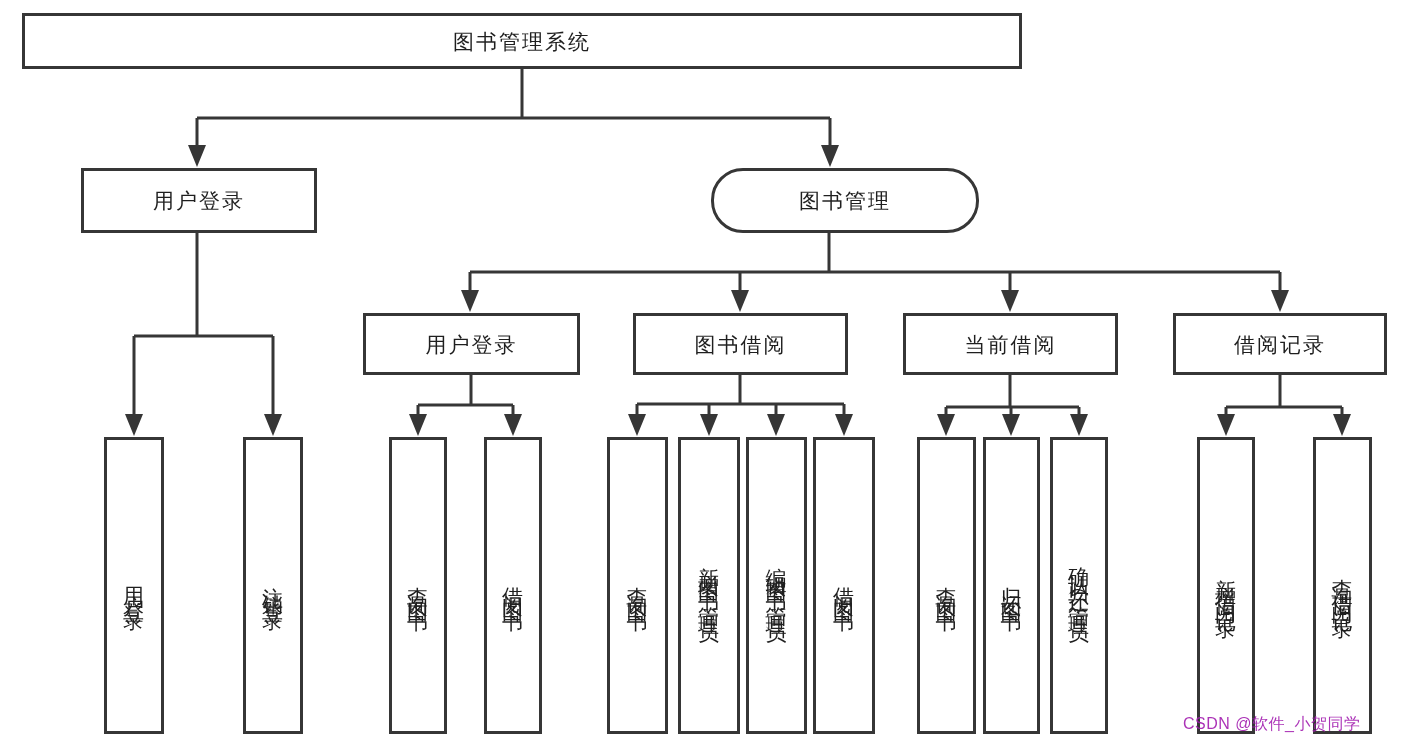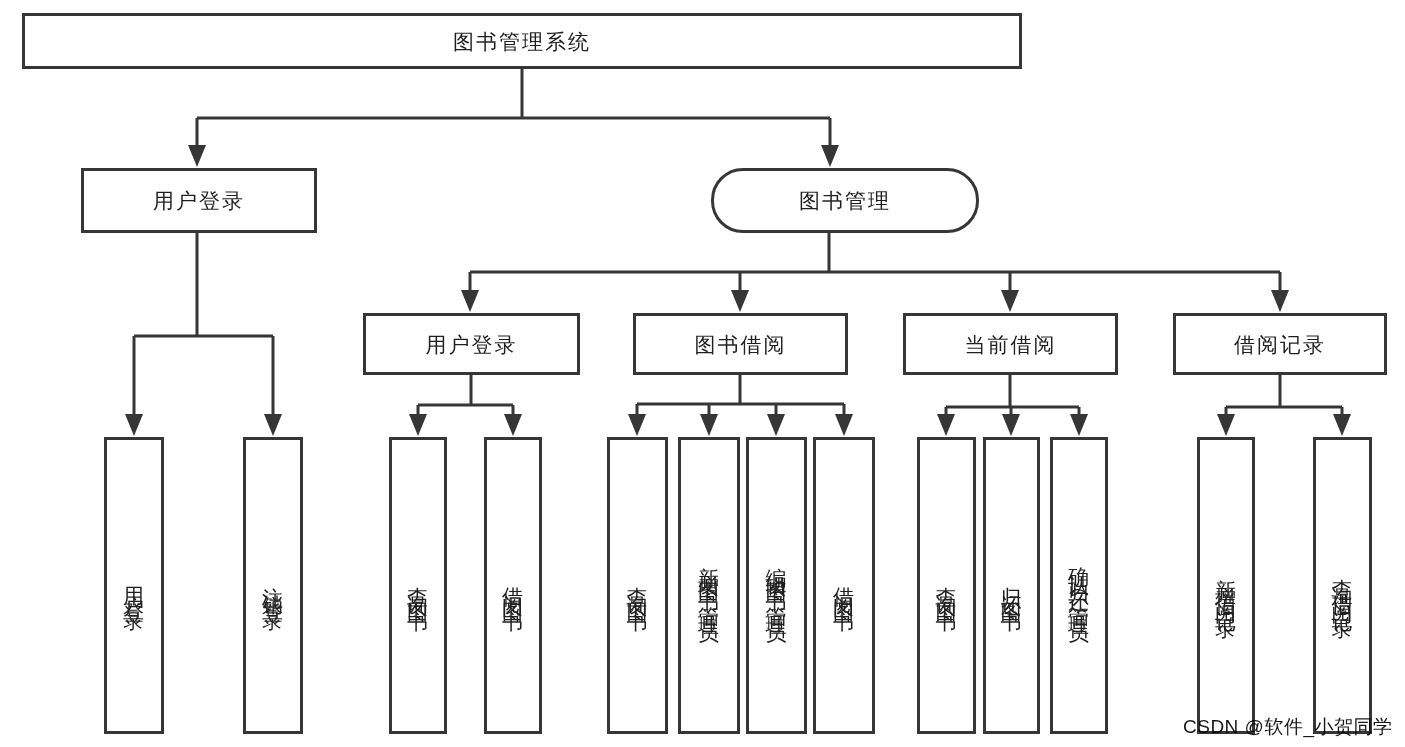--- a/index.html
+++ b/index.html
@@ -64,22 +64,22 @@
   .lf7  { left: 813px;  width: 62px; }
   .lf8  { left: 917px;  width: 59px; }
   .lf9  { left: 983px;  width: 57px; }
   .lf10 { left: 1050px; width: 58px; }
   .lf11 { left: 1197px; width: 58px; }
   .lf12 { left: 1313px; width: 59px; }
   .watermark {
     position: absolute;
     left: 1183px;
     top: 714px;
-    font-size: 19px;
-    color: #000000;
+    font-size: 16px;
+    color: #a21caf;
     opacity: 0.9;
     letter-spacing: 0.5px;
     white-space: nowrap;
     z-index: 5;
   }
 </style>
 </head>
 <body>
 
 <div class="stage">

